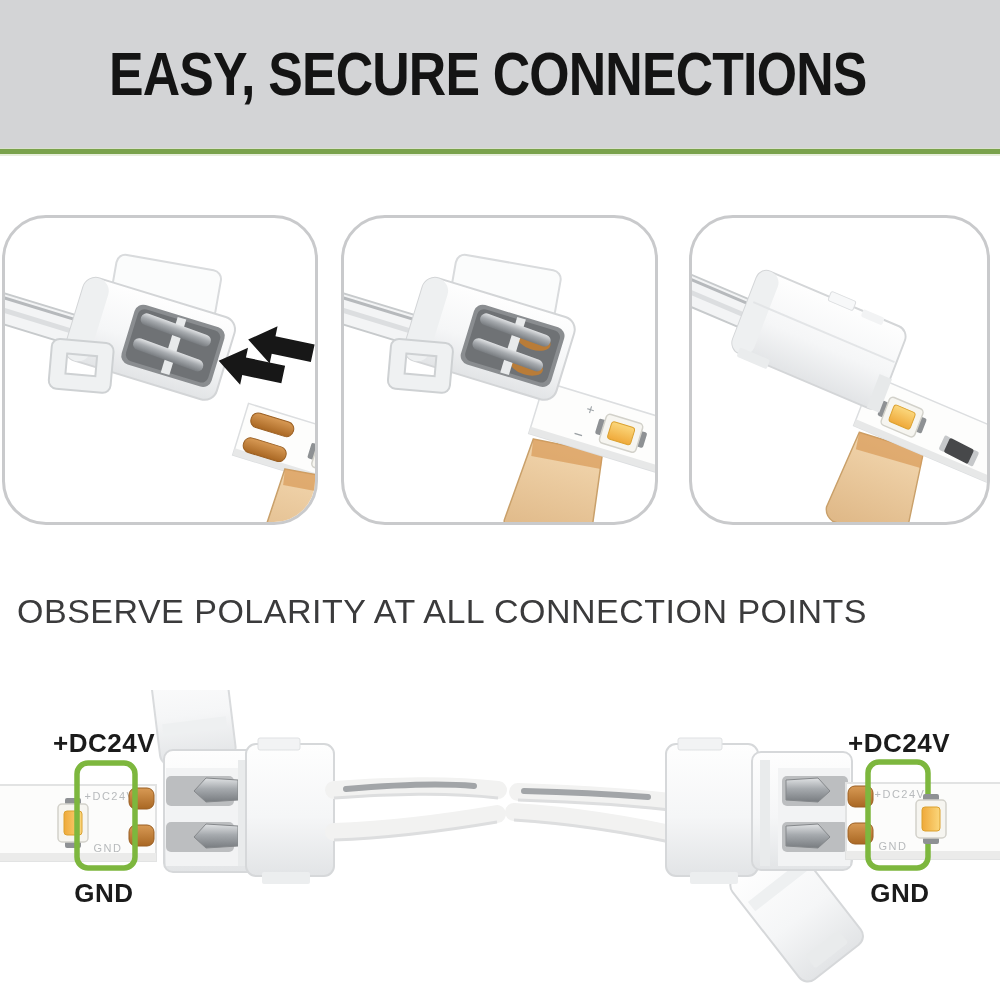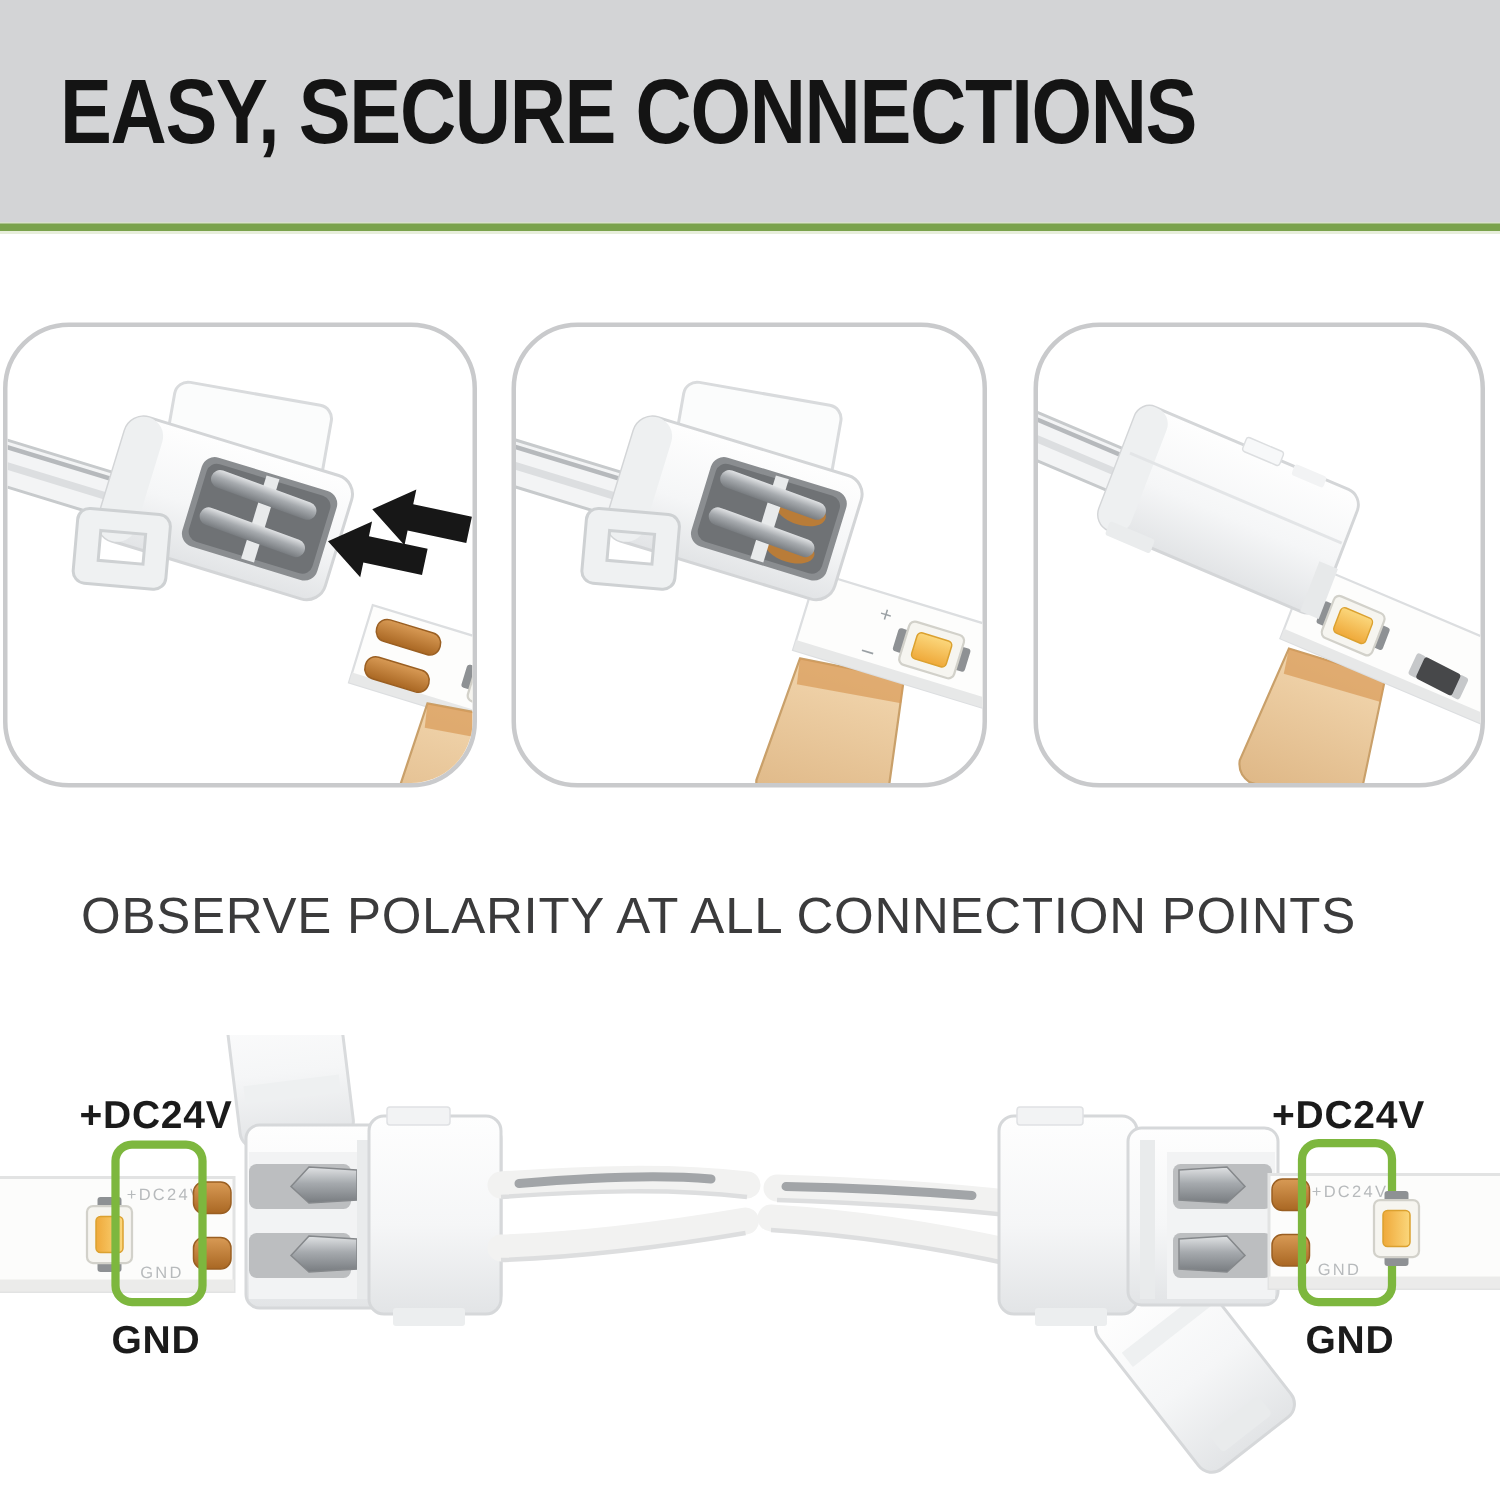--- a/index.html
+++ b/index.html
@@ -1,38 +1,38 @@
 <!DOCTYPE html>
 <html><head>
 <meta charset="utf-8">
 <style>
   html,body{margin:0;padding:0;background:#ffffff;}
   .stage{position:relative;width:1000px;height:1000px;background:#ffffff;overflow:hidden;
          font-family:"Liberation Sans",sans-serif;}
 
   
   .banner{position:absolute;top:0;left:0;width:1000px;height:148px;background:#d3d4d6;
-          display:flex;align-items:center;}
+          display:flex;align-items:center;justify-content:flex-end;}
   .banner h1{margin:0 0 0 40px;font-size:61px;font-weight:bold;color:#141414;
              letter-spacing:-1px;white-space:nowrap;transform:scaleX(0.85);
              transform-origin:left center;}
   .divider{position:absolute;top:148px;left:0;width:1000px;height:8px;background:#7aa24c;
            border-top:1px solid #d9e0cd;border-bottom:2px solid #e7eedb;box-sizing:border-box;}
 
   
   .panel{position:absolute;top:215px;height:310px;border:3px solid #c9cacc;border-radius:44px;
          background:#ffffff;overflow:hidden;box-sizing:border-box;}
   .panel svg{display:block;width:100%;height:100%;}
   .panel1{left:2px;width:316px;}
   .panel2{left:341px;width:317px;}
   .panel3{left:689px;width:301px;}
 
   
-  .polarity{position:absolute;top:584px;left:0;width:884px;text-align:right;
-            color:#3b3b3c;font-size:34px;line-height:1.6;letter-spacing:0.5px;padding-left:20px;}
+  .polarity{position:absolute;top:584px;left:0;width:884px;text-align:center;
+            color:#3b3b3c;font-size:34px;line-height:1.6;letter-spacing:0.5px;}
   .polarity .l2{padding-left:88px;}
 
   
   .bottom{position:absolute;top:690px;left:0;width:1000px;height:310px;}
   .bottom svg{display:block;width:100%;height:100%;}
 
   svg text{font-family:"Liberation Sans",sans-serif;}
   .lbl{font-weight:bold;fill:#1b1b1b;font-size:26px;letter-spacing:0.5px;}
   .microprint{fill:#b7babc;font-size:11px;letter-spacing:1.5px;}
   .wireprint{fill:#b2b5b8;font-size:12px;letter-spacing:1px;}

